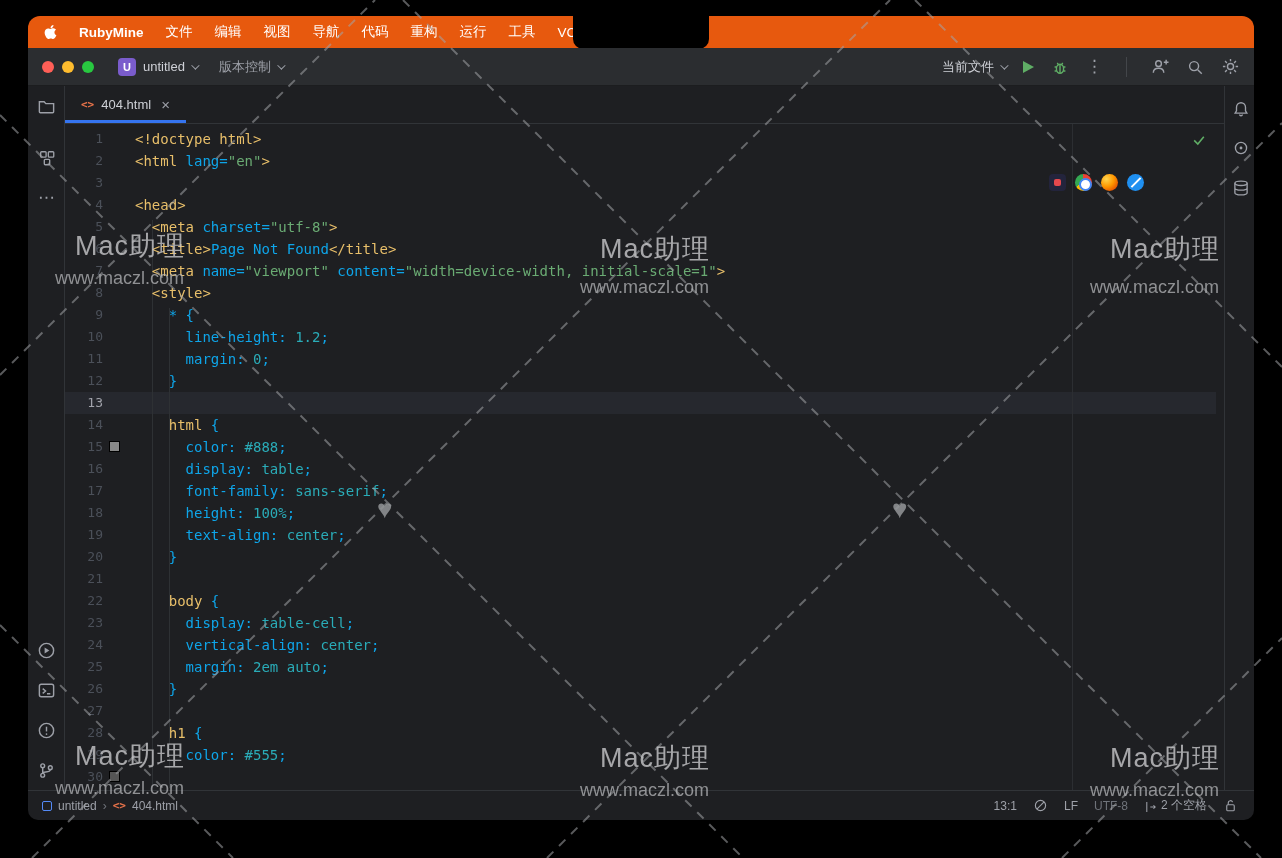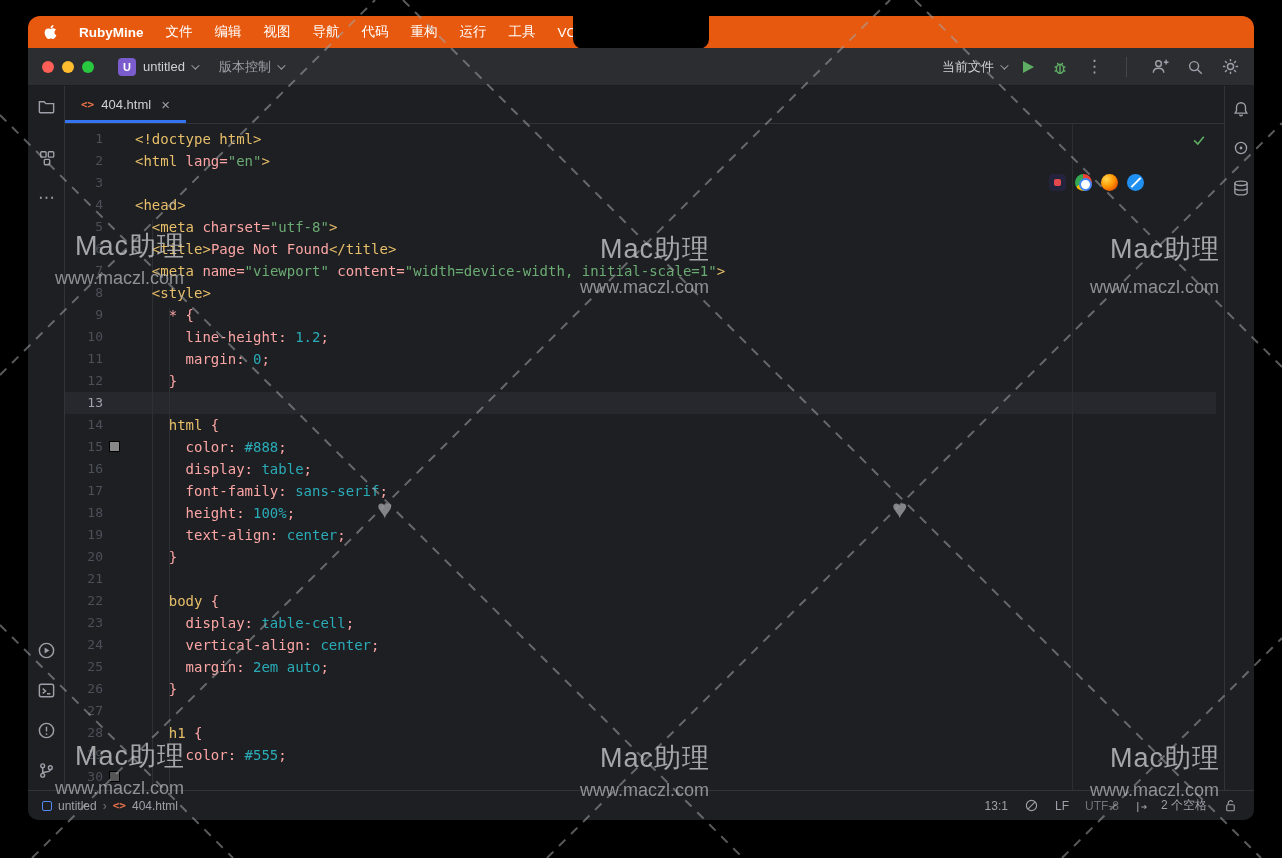--- a/index.html
+++ b/index.html
@@ -59,21 +59,21 @@
     font:14px/22px "DejaVu Sans Mono", monospace; }
   .cur-line-hl { position:absolute; left:0; right:8px; height:22px; background:#26282e; }
   .indent-guide { position:absolute; width:1px; background:#2e3134; }
   .wrap-guide { position:absolute; left:1007px; top:0; bottom:0; width:1px; background:#2c2e32; }
   .gutter { position:absolute; left:0; top:4px; width:38px; text-align:right;
     color:#4b5059; font-size:13px; }
   .ln { height:22px; }
   .ln.cur { color:#a1a3ab; }
   .code { position:absolute; left:70px; top:4px; right:12px; }
   .cl { height:22px; white-space:pre; }
-  .tok-w { color:#fca5a5; } .tok-t { color:#e8bf6a; } .tok-s { color:#6aab73; } .tok-v { color:#2aacb8; }
+  .tok-w { color:#0ea5e9; } .tok-t { color:#e8bf6a; } .tok-s { color:#6aab73; } .tok-v { color:#2aacb8; }
   .swatch { position:absolute; left:44px; width:11px; height:11px; border:1px solid #000; }
   .inspect-ok { position:absolute; left:1126px; top:8px; }
   .browser-bar { position:absolute; left:984px; top:50px; display:flex; gap:9px; align-items:center; }
   .bicon { width:17px; height:17px; border-radius:50%; position:relative; }
   .b-preview { border-radius:4px; background:#23243c; }
   .b-preview::after { content:""; position:absolute; left:5px; top:5px; width:7px; height:7px;
     background:#e5484d; border-radius:2px; }
   .b-chrome { background:conic-gradient(#ea4335 0 120deg, #fbbc05 120deg 240deg, #34a853 240deg 360deg); }
   .b-chrome::after { content:""; position:absolute; left:4px; top:4px; width:9px; height:9px;
     border-radius:50%; background:#fff; border:2px solid #4285f4; }
@@ -82,21 +82,21 @@
   .b-safari::after { content:""; position:absolute; left:7.5px; top:2px; width:2px; height:13px;
     background:#fff; transform:rotate(45deg); }
 
   
   .statusbar { flex:0 0 30px; border-top:1px solid #313438; display:flex; align-items:center;
     padding:0 16px 0 14px; font-size:12px; color:#9da0a8; gap:6px; }
   .mod-icon { width:10px; height:10px; border:1.7px solid #548af7; border-radius:2px; }
   .crumb-sep { color:#6f737a; }
   .sb-right { margin-left:auto; display:flex; align-items:center; gap:16px; }
   .sb-dim { color:#6f737a; }
-  .sb-item { display:flex; align-items:flex-end; gap:12px; }
+  .sb-item { display:flex; align-items:flex-end; gap:3px; }
 
   
   .wm-layer { position:absolute; inset:0; z-index:50; pointer-events:none; }
   .wm-text { position:absolute; color:rgba(196,197,199,.82); }
   .wm-brand { font-size:27px; font-weight:500; letter-spacing:1px; }
   .wm-url { font-size:18px; color:rgba(182,183,186,.75); margin-left:-20px; margin-top:4px; }
   .wm-heart { position:absolute; font-size:26px; color:rgba(148,150,153,.85); }
 </style>
 </head>
 <body>

